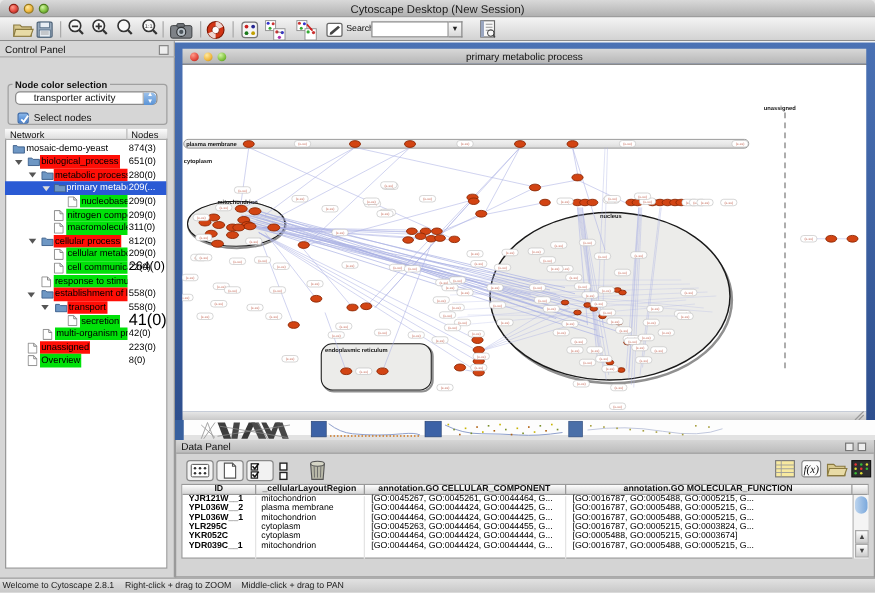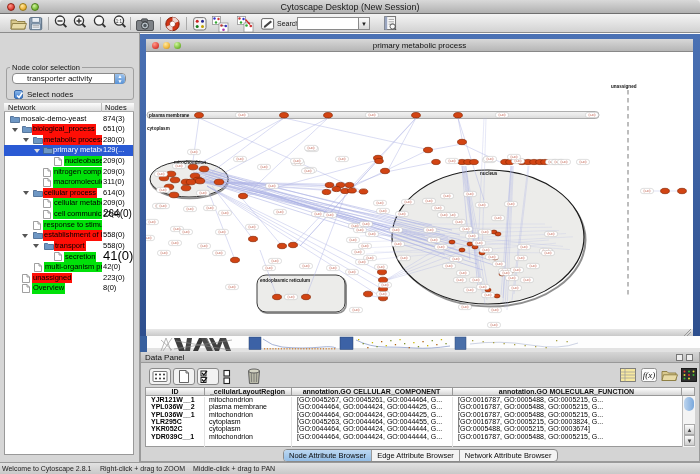--- a/index.html
+++ b/index.html
@@ -748,32 +748,31 @@
       <span style="position:absolute;left:152px;font-weight:normal">[GO:0044464, GO:0044424, GO:0044444, G...</span>
       <span style="position:absolute;left:313px;font-weight:normal">[GO:0016787, GO:0005488, GO:0005215, G...</span>
     </div>
 
   <div class="abs" style="left:541px;top:44px;width:13px;height:51px;background:#f4f4f4;border-left:1px solid #bbb">
     <div class="abs" style="left:1px;top:1px;width:10px;height:14px;border-radius:5px;background:linear-gradient(90deg,#bcd4ee,#7aa8dc)"></div>
     <div class="abs" style="left:1px;top:28px;width:11px;height:11px;background:linear-gradient(#fdfdfd,#ccc);border:1px solid #aaa;font-size:6px;text-align:center;line-height:10px;color:#444">▲</div>
     <div class="abs" style="left:1px;top:39px;width:11px;height:11px;background:linear-gradient(#fdfdfd,#ccc);border:1px solid #aaa;font-size:6px;text-align:center;line-height:10px;color:#444">▼</div>
   </div>
 
-  <div class="abs" style="left:142px;top:97px;height:13px;display:flex;border:1px solid #8a8a8a;border-radius:4px;overflow:hidden;background:#f3f3f3">
-    <div style="font-size:7.5px;line-height:12px;padding:0 5px;background:linear-gradient(#bcd8f2,#93bde6);color:#0a0a0a">Node Attribute Browser</div>
-    <div style="font-size:7.5px;line-height:12px;padding:0 5px;border-left:1px solid #999;color:#0a0a0a">Edge Attribute Browser</div>
-    <div style="font-size:7.5px;line-height:12px;padding:0 5px;border-left:1px solid #999;color:#0a0a0a">Network Attribute Browser</div>
+</div>
+
+<div class="abs" style="left:0;top:33px;width:140px;height:429px;background:#d6d6d6;border-right:1px solid #9a9a9a">
+  <div class="abs" style="left:0;top:2px;width:140px;height:11px;border-bottom:1px solid #aaa">
+    <div style="font-size:8px;line-height:10px;padding-left:4px;color:#111">Control Panel</div>
+    <div class="abs" style="right:5px;top:1px;width:8px;height:8px;border:1px solid #888;background:#eee"></div>
   </div>
-</div>
-
-<div class="abs" style="left:0;top:33px;width:140px;height:429px;background:#d6d6d6;border-right:1px solid #9a9a9a">
 
 
   <div class="abs" style="left:6px;top:34px;width:128px;height:33px;border:1px solid #a0a0a0;border-radius:3px"></div>
-  <div class="abs" style="left:10px;top:30px;background:#d6d6d6;padding:0 2px;font-size:7.5px;font-weight:normal;color:#111">Node color selection</div>
+  <div class="abs" style="left:10px;top:30px;background:#d6d6d6;padding:0 2px;font-size:7.5px;font-weight:bold;color:#111">Node color selection</div>
 
   <div class="abs" style="left:12px;top:40px;width:114px;height:11px;background:#fff;border:1px solid #8a8a8a;border-radius:4px">
     <div style="font-size:8px;line-height:10px;padding-left:14px;color:#111">transporter activity</div>
     <div class="abs" style="right:0px;top:0px;width:11px;height:10px;background:linear-gradient(#9cc2ec,#5a93d6);border-radius:0 4px 4px 0;border-left:1px solid #888">
       <div style="font-size:5px;line-height:5px;text-align:center;color:#fff">▲</div>
       <div style="font-size:5px;line-height:5px;text-align:center;color:#fff">▼</div>
     </div>
   </div>
 
   <div class="abs" style="left:14px;top:57px;width:9px;height:9px;border-radius:2px;background:linear-gradient(#8ab6e8,#3f7ed2);border:1px solid #3a6aaa">
@@ -815,21 +814,21 @@
     <div style="position:absolute;left:43px;top:134.7px;height:10.6px;line-height:10.6px;color:#000;font-size:7.5px;background:#ff0e06;padding:0 1px;white-space:nowrap;max-width:59px;overflow:hidden">metabolic process</div>
     <div style="position:absolute;left:103px;top:134.7px;height:10.6px;line-height:10.6px;color:#000;font-size:7.5px">280(0)</div>
 <div style="position:absolute;left:4px;top:145.3px;width:129px;height:10.6px;background:#2a5ad4"></div>
     <div style="position:absolute;left:34px;top:148.8px;width:0;height:0;border-left:3.5px solid transparent;border-right:3.5px solid transparent;border-top:4.5px solid #ddd"></div>
     <div style="position:absolute;left:43px;top:146.3px">
       <svg width="10" height="8" viewBox="0 0 10 8">
         <path d="M0.5 1.5 L3.5 1.5 L4.5 2.5 L9.5 2.5 L9.5 7.5 L0.5 7.5 Z" fill="#6e97c4" stroke="#3f618c" stroke-width="0.8"></path>
       </svg>
     </div>
     <div style="position:absolute;left:53px;top:145.3px;height:10.6px;line-height:10.6px;color:#fff;font-size:7.5px;white-space:nowrap;max-width:49px;overflow:hidden">primary metabo</div>
-    <div style="position:absolute;left:103px;top:145.3px;height:10.6px;line-height:10.6px;color:#fff;font-size:7.5px">129(...</div>
+    <div style="position:absolute;left:103px;top:145.3px;height:10.6px;line-height:10.6px;color:#fff;font-size:7.5px">209(...</div>
 <div style="position:absolute;left:54px;top:156.9px">
       <svg width="8" height="9" viewBox="0 0 8 9">
         <path d="M0.5 0.5 L5 0.5 L7.5 3 L7.5 8.5 L0.5 8.5 Z" fill="#fff" stroke="#888" stroke-width="0.8"></path>
         <path d="M5 0.5 L5 3 L7.5 3" fill="none" stroke="#888" stroke-width="0.8"></path>
       </svg>
     </div>
     <div style="position:absolute;left:64px;top:155.9px;height:10.6px;line-height:10.6px;color:#000;font-size:7.5px;background:#00e109;padding:0 1px;white-space:nowrap;max-width:38px;overflow:hidden">nucleobase-</div>
     <div style="position:absolute;left:103px;top:155.9px;height:10.6px;line-height:10.6px;color:#000;font-size:7.5px">209(0)</div>
 <div style="position:absolute;left:43px;top:167.5px">
       <svg width="8" height="9" viewBox="0 0 8 9">
@@ -847,21 +846,21 @@
     </div>
     <div style="position:absolute;left:53px;top:177.1px;height:10.6px;line-height:10.6px;color:#000;font-size:7.5px;background:#00e109;padding:0 1px;white-space:nowrap;max-width:49px;overflow:hidden">macromolecule</div>
     <div style="position:absolute;left:103px;top:177.1px;height:10.6px;line-height:10.6px;color:#000;font-size:7.5px">311(0)</div>
 <div style="position:absolute;left:23px;top:191.2px;width:0;height:0;border-left:3.5px solid transparent;border-right:3.5px solid transparent;border-top:4.5px solid #555"></div>
     <div style="position:absolute;left:33px;top:188.7px">
       <svg width="10" height="8" viewBox="0 0 10 8">
         <path d="M0.5 1.5 L3.5 1.5 L4.5 2.5 L9.5 2.5 L9.5 7.5 L0.5 7.5 Z" fill="#6e97c4" stroke="#3f618c" stroke-width="0.8"></path>
       </svg>
     </div>
     <div style="position:absolute;left:43px;top:187.7px;height:10.6px;line-height:10.6px;color:#000;font-size:7.5px;background:#ff0e06;padding:0 1px;white-space:nowrap;max-width:59px;overflow:hidden">cellular process</div>
-    <div style="position:absolute;left:103px;top:187.7px;height:10.6px;line-height:10.6px;color:#000;font-size:7.5px">614(0)</div>
+    <div style="position:absolute;left:103px;top:187.7px;height:10.6px;line-height:10.6px;color:#000;font-size:7.5px">812(0)</div>
 <div style="position:absolute;left:43px;top:199.3px">
       <svg width="8" height="9" viewBox="0 0 8 9">
         <path d="M0.5 0.5 L5 0.5 L7.5 3 L7.5 8.5 L0.5 8.5 Z" fill="#fff" stroke="#888" stroke-width="0.8"></path>
         <path d="M5 0.5 L5 3 L7.5 3" fill="none" stroke="#888" stroke-width="0.8"></path>
       </svg>
     </div>
     <div style="position:absolute;left:53px;top:198.3px;height:10.6px;line-height:10.6px;color:#000;font-size:7.5px;background:#00e109;padding:0 1px;white-space:nowrap;max-width:49px;overflow:hidden">cellular metabo</div>
     <div style="position:absolute;left:103px;top:198.3px;height:10.6px;line-height:10.6px;color:#000;font-size:7.5px">209(0)</div>
 <div style="position:absolute;left:43px;top:209.9px">
       <svg width="8" height="9" viewBox="0 0 8 9">

